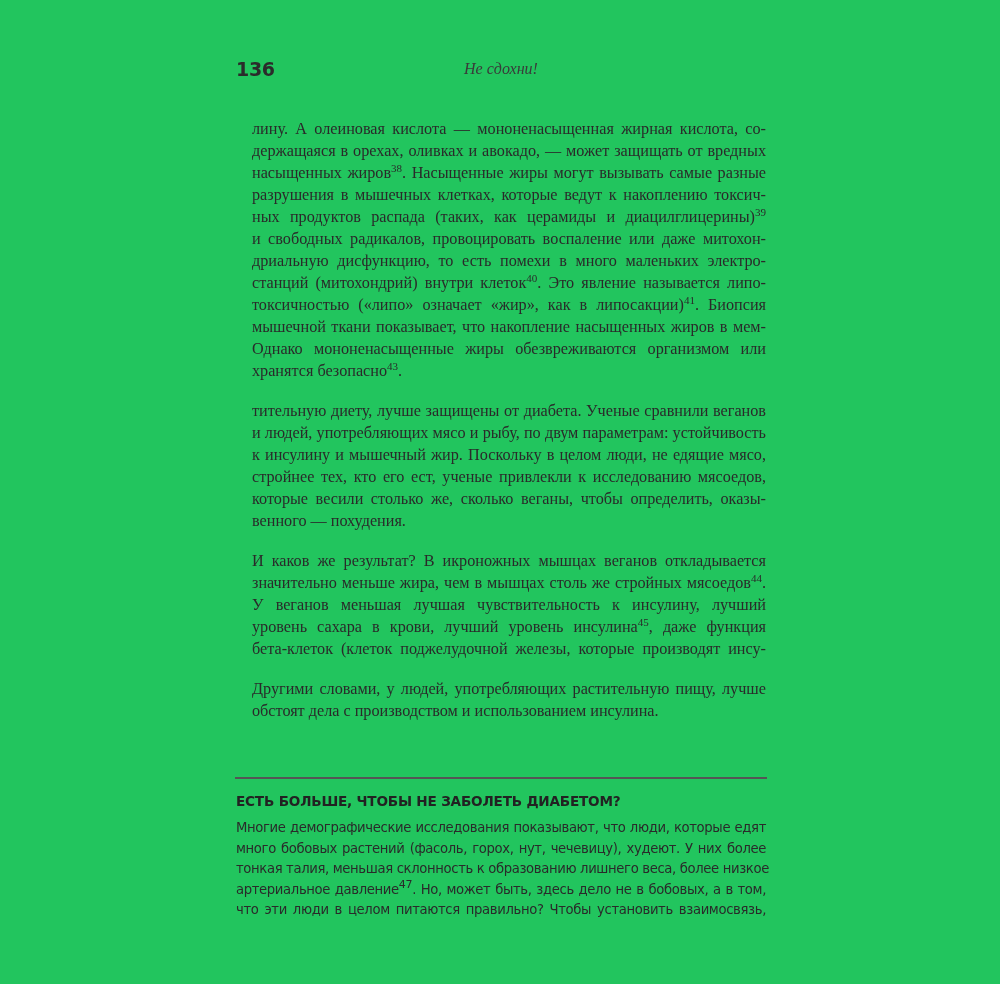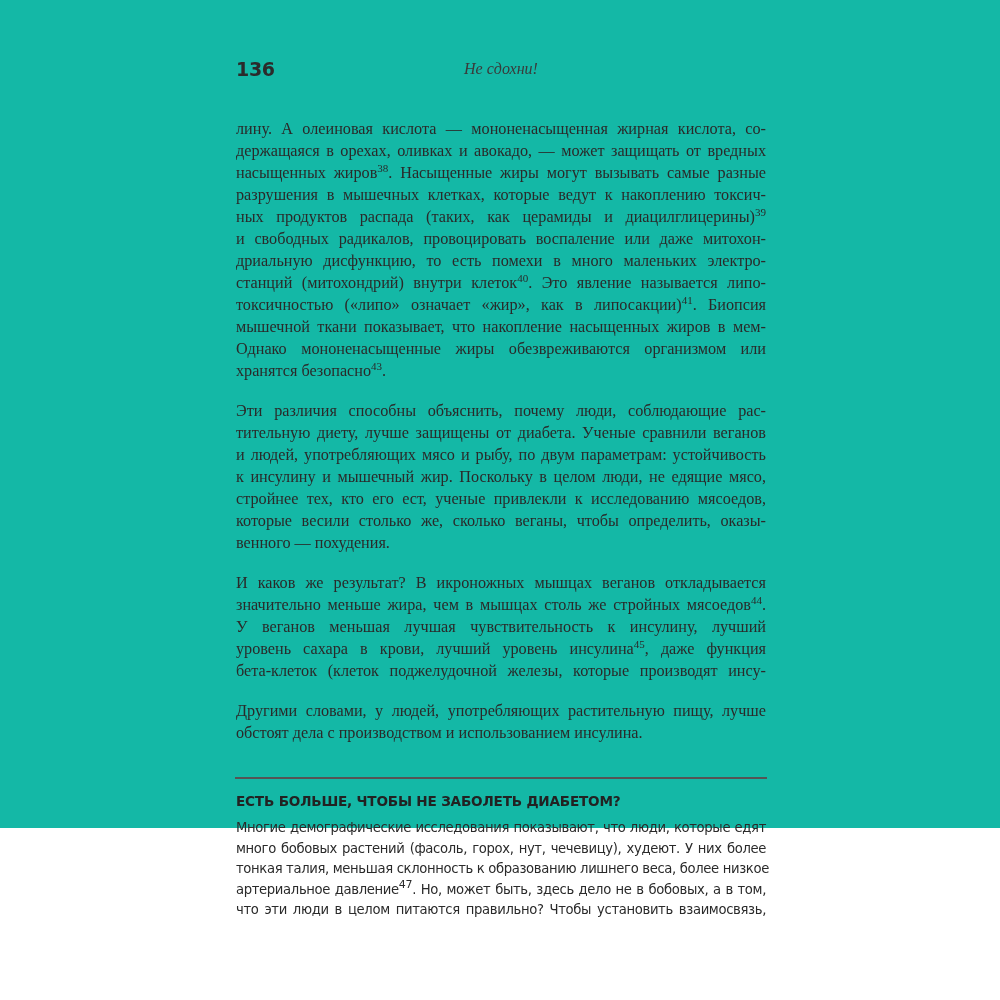--- a/index.html
+++ b/index.html
@@ -1,39 +1,39 @@
 <!DOCTYPE html>
 <html><head>
   <meta charset="utf-8">
   <style>
     html, body { margin: 0; padding: 0; background: #ffffff; }
     body { width: 1000px; height: 1000px; position: relative; overflow: hidden; }
     .page {
-      position: absolute; left: 0; top: 0; width: 1000px; height: 828px;
-      background: #14b8a6; color: #2a2a2a;
+      position: absolute; left: 0; top: 0; width: 1000px; height: 984px;
+      background: #22c55e; color: #2a2a2a;
     }
     .header {
       position: absolute; left: 236px; top: 58px; width: 530px; height: 30px;
     }
     .page-number {
       position: absolute; left: 0; top: 0;
       font-family: "DejaVu Sans", sans-serif; font-weight: bold;
       font-size: 19px; color: #2b2b2b; letter-spacing: -0.3px;
     }
     .running-title {
       position: absolute; left: 0; width: 530px; top: 2px; text-align: center;
       font-family: "Liberation Serif", serif; font-style: italic;
       font-size: 16px; color: #3a3a3a;
     }
     .body-text {
       position: absolute; left: 236px; top: 118px; width: 530px;
       font-family: "Liberation Serif", serif; font-size: 16.2px;
       line-height: 22px; color: #2a2a2a;
     }
-    .para { margin: 0 0 18px 0; }
+    .para { margin: 0 0 18px 16px; }
     .line { display: block; text-align: justify; text-align-last: justify; white-space: nowrap; height: 22px; }
     .line.last { text-align-last: left; }
     sup { font-size: 11px; line-height: 0; vertical-align: 6px; }
     .rule {
       position: absolute; left: 235px; top: 777px; width: 532px; height: 2px;
       background: #555555;
     }
     .sidebar-heading {
       position: absolute; left: 236px; top: 793px; width: 530px; text-align: left;
       font-family: "DejaVu Sans", sans-serif; font-weight: bold; font-size: 13.6px;
@@ -64,21 +64,20 @@
         <span class="line">ных продуктов распада (таких, как церамиды и диацилглицерины)<sup>39</sup></span>
         <span class="line">и свободных радикалов, провоцировать воспаление или даже митохон-</span>
         <span class="line">дриальную дисфункцию, то есть помехи в много маленьких электро-</span>
         <span class="line">станций (митохондрий) внутри клеток<sup>40</sup>. Это явление называется липо-</span>
         <span class="line">токсичностью («липо» означает «жир», как в липосакции)<sup>41</sup>. Биопсия</span>
         <span class="line">мышечной ткани показывает, что накопление насыщенных жиров в мем-</span>
         <span class="line">Однако мононенасыщенные жиры обезвреживаются организмом или</span>
         <span class="line last">хранятся безопасно<sup>43</sup>.</span>
       </div>
       <div class="para">
-        <span class="line">Эти различия способны объяснить, почему люди, соблюдающие рас-</span>
         <span class="line">тительную диету, лучше защищены от диабета. Ученые сравнили веганов</span>
         <span class="line">и людей, употребляющих мясо и рыбу, по двум параметрам: устойчивость</span>
         <span class="line">к инсулину и мышечный жир. Поскольку в целом люди, не едящие мясо,</span>
         <span class="line">стройнее тех, кто его ест, ученые привлекли к исследованию мясоедов,</span>
         <span class="line">которые весили столько же, сколько веганы, чтобы определить, оказы-</span>
         <span class="line last">венного — похудения.</span>
       </div>
       <div class="para">
         <span class="line">И каков же результат? В икроножных мышцах веганов откладывается</span>
         <span class="line">значительно меньше жира, чем в мышцах столь же стройных мясоедов<sup>44</sup>.</span>

